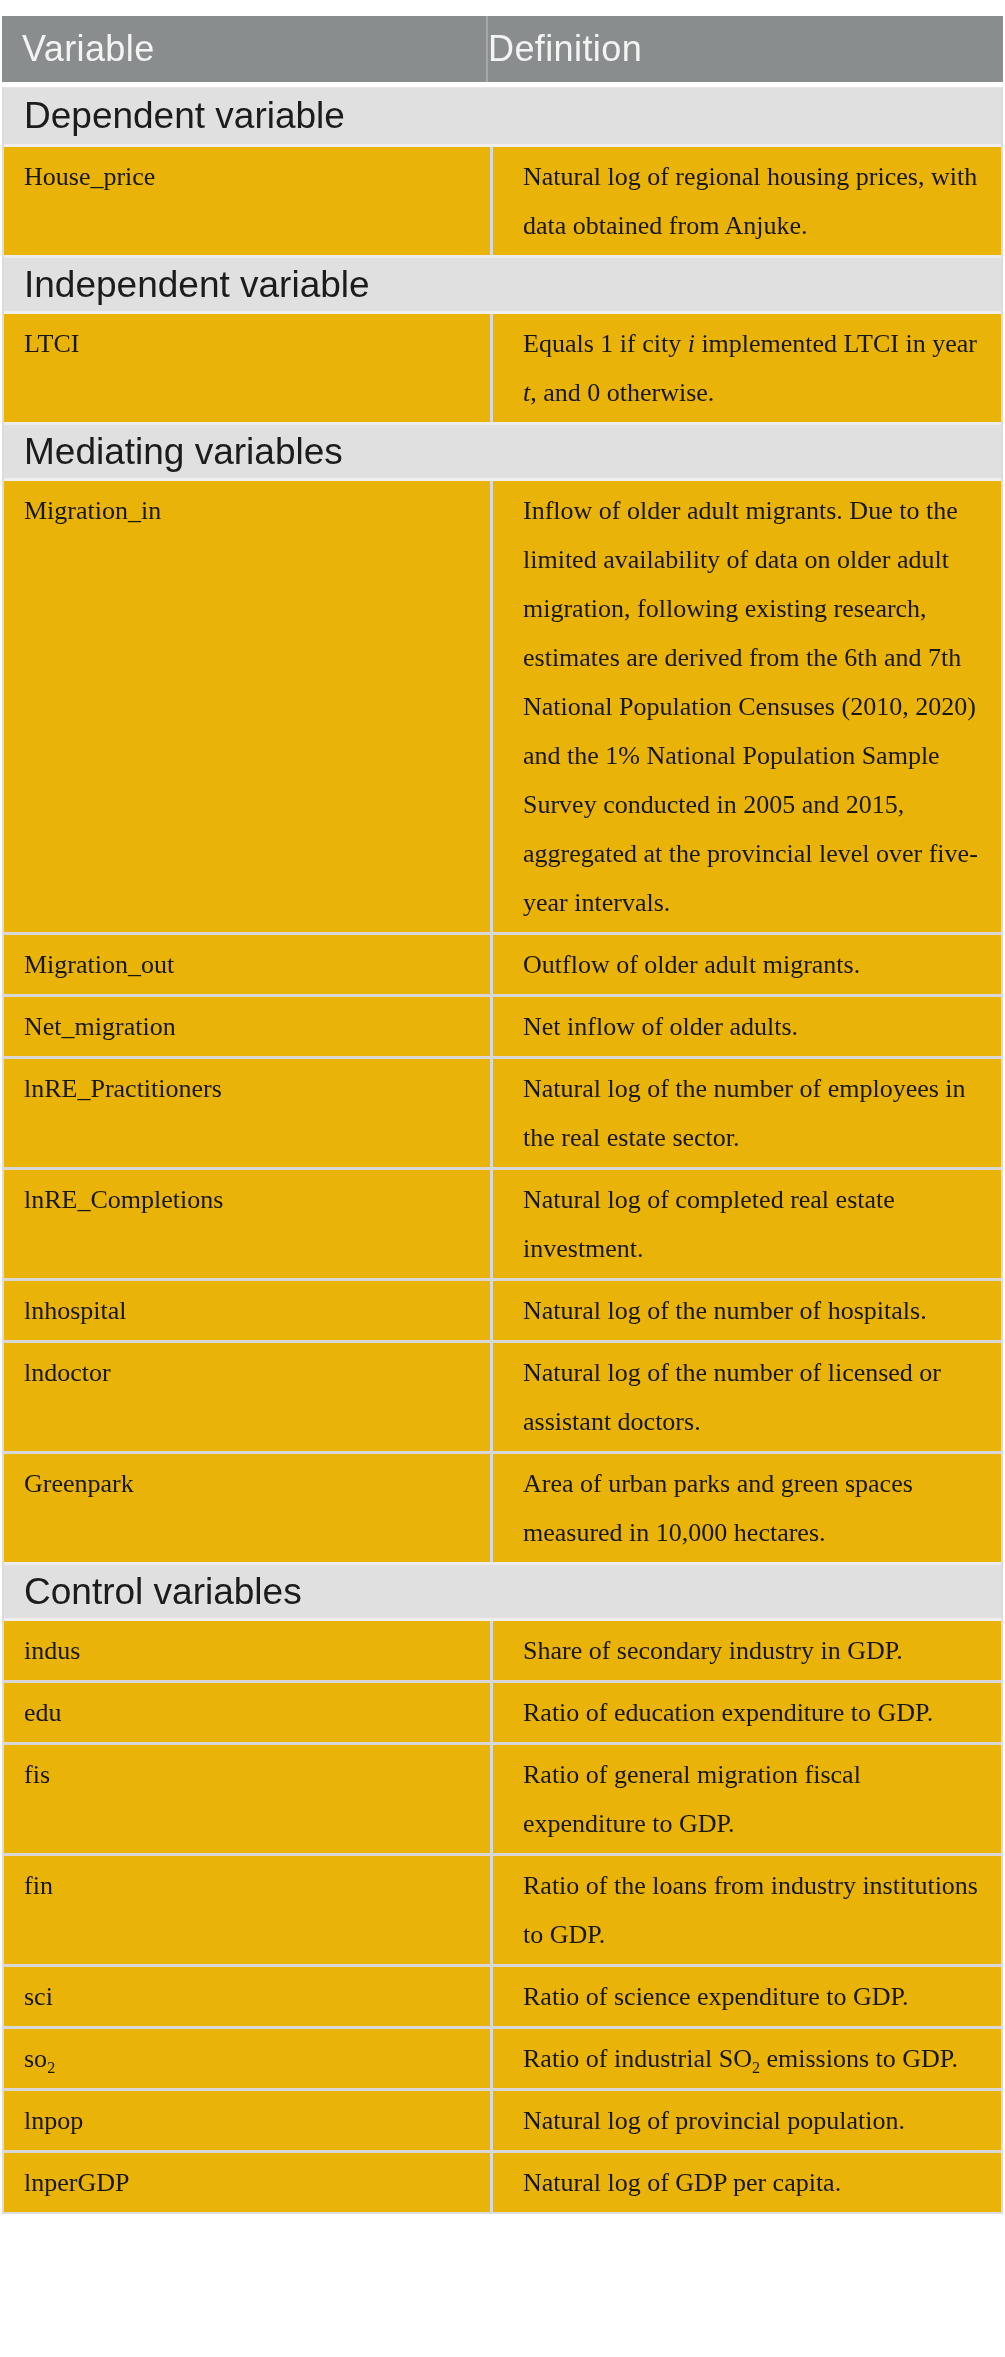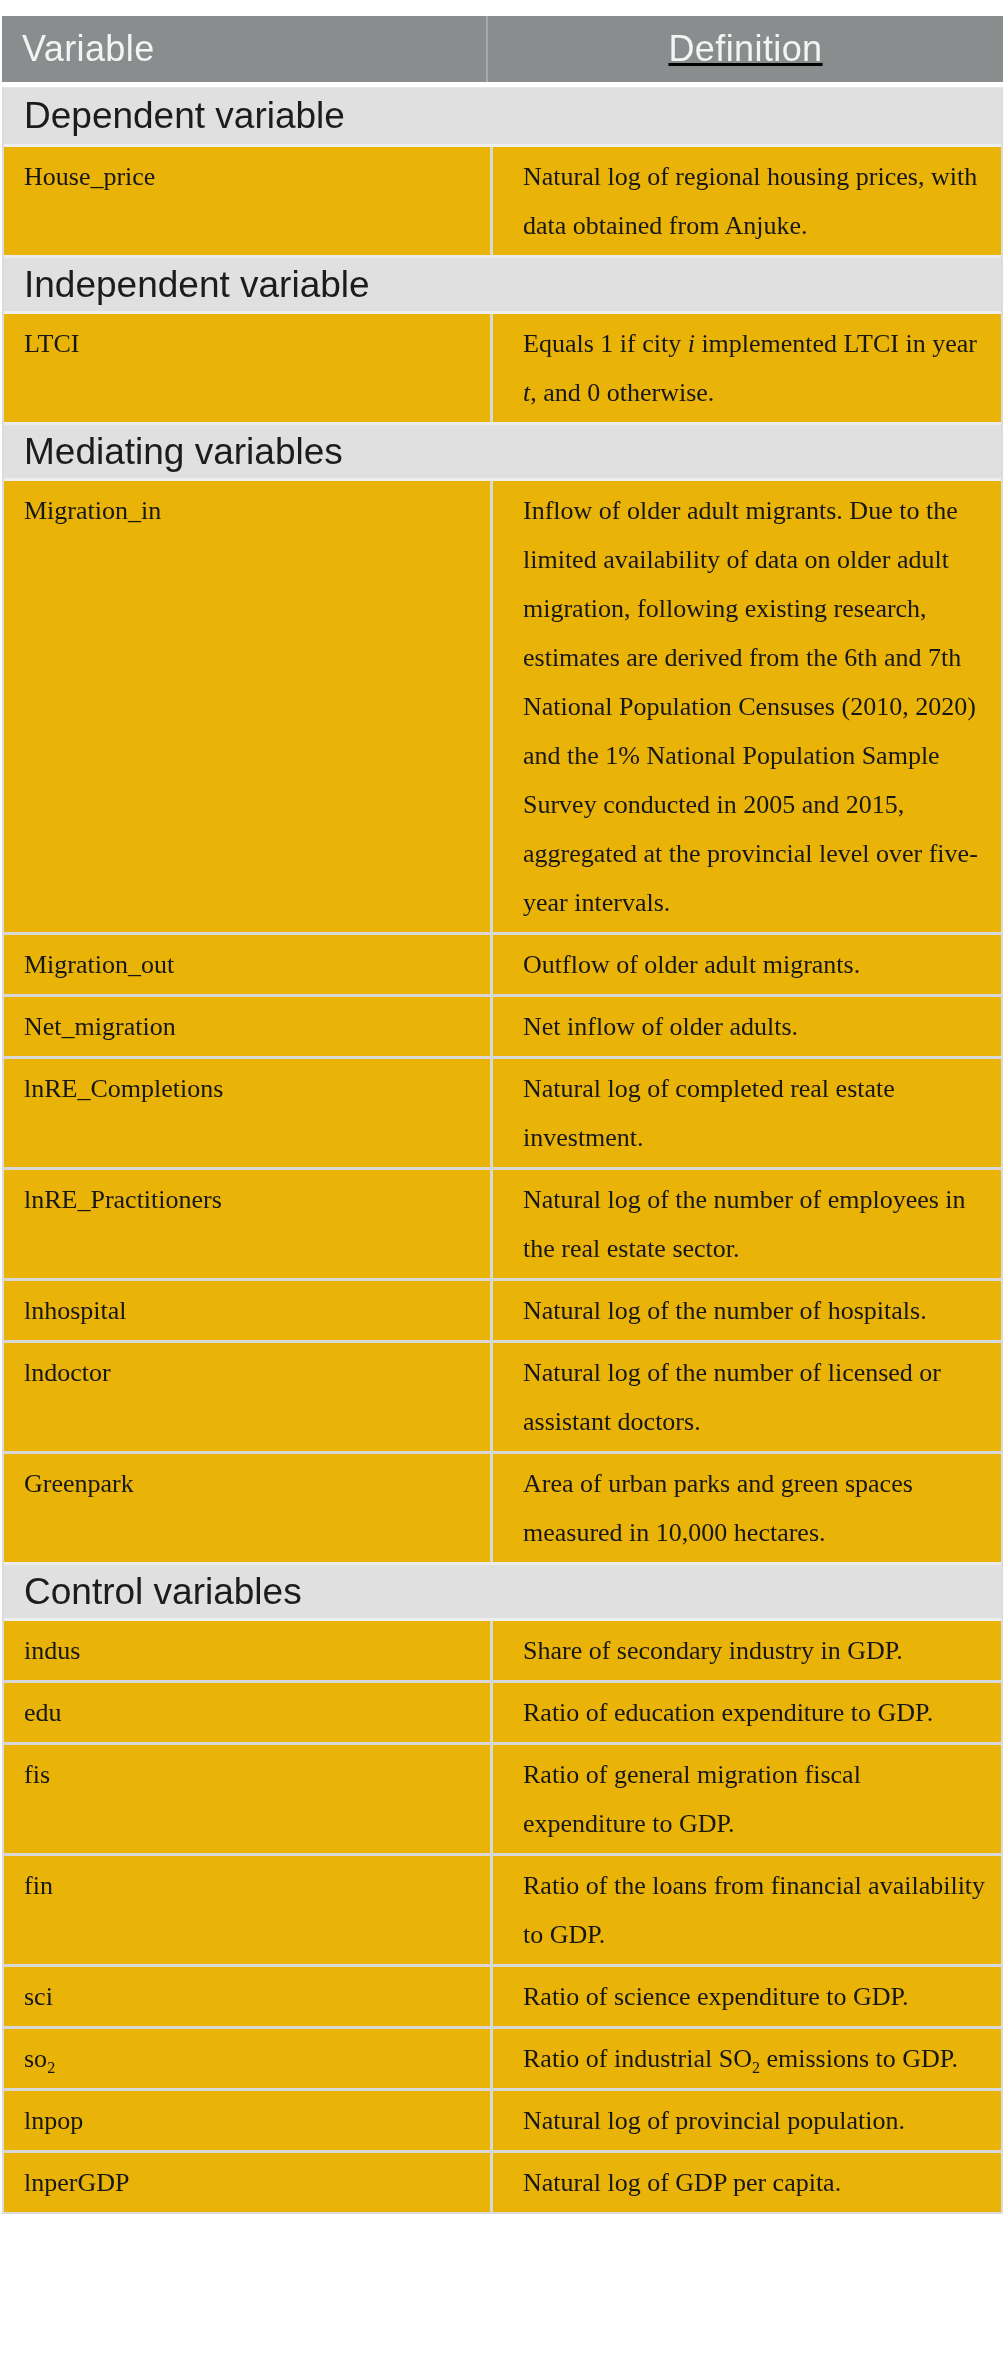--- a/index.html
+++ b/index.html
@@ -24,22 +24,20 @@
     box-sizing: border-box;
     padding-left: 20px;
     display: flex;
     align-items: center;
     border-right: 2px solid #a6a9aa;
   }
   .hcell-def {
     flex: 1;
     display: flex;
     align-items: center;
-    justify-content: center;
-    text-decoration: underline;
   }
   .header-label {
     font-size: 36px;
     color: #f4f4f4;
     letter-spacing: 0.4px;
   }
   
   .body-rows {
     margin-top: 5px;
     border: 2px solid #dcdcdc;
@@ -123,26 +121,26 @@
   </div>
       <div class="row data-row">
     <div class="var-cell">Migration_out</div>
     <div class="def-cell">Outflow of older adult migrants.</div>
   </div>
       <div class="row data-row">
     <div class="var-cell">Net_migration</div>
     <div class="def-cell">Net inflow of older adults.</div>
   </div>
       <div class="row data-row">
+    <div class="var-cell">lnRE_Practitioners</div>
+    <div class="def-cell">Natural log of the number of employees in the real estate sector.</div>
+  </div>
+      <div class="row data-row">
     <div class="var-cell">lnRE_Completions</div>
     <div class="def-cell">Natural log of completed real estate investment.</div>
-  </div>
-      <div class="row data-row">
-    <div class="var-cell">lnRE_Practitioners</div>
-    <div class="def-cell">Natural log of the number of employees in the real estate sector.</div>
   </div>
       <div class="row data-row">
     <div class="var-cell">lnhospital</div>
     <div class="def-cell">Natural log of the number of hospitals.</div>
   </div>
       <div class="row data-row">
     <div class="var-cell">lndoctor</div>
     <div class="def-cell">Natural log of the number of licensed or assistant doctors.</div>
   </div>
       <div class="row data-row">
@@ -159,21 +157,21 @@
       <div class="row data-row">
     <div class="var-cell">edu</div>
     <div class="def-cell">Ratio of education expenditure to GDP.</div>
   </div>
       <div class="row data-row">
     <div class="var-cell">fis</div>
     <div class="def-cell">Ratio of general migration fiscal expenditure to GDP.</div>
   </div>
       <div class="row data-row">
     <div class="var-cell">fin</div>
-    <div class="def-cell">Ratio of the loans from financial availability to GDP.</div>
+    <div class="def-cell">Ratio of the loans from industry institutions to GDP.</div>
   </div>
       <div class="row data-row">
     <div class="var-cell">sci</div>
     <div class="def-cell">Ratio of science expenditure to GDP.</div>
   </div>
       <div class="row data-row">
     <div class="var-cell">so<sub>2</sub></div>
     <div class="def-cell">Ratio of industrial SO<sub>2</sub> emissions to GDP.</div>
   </div>
       <div class="row data-row">

